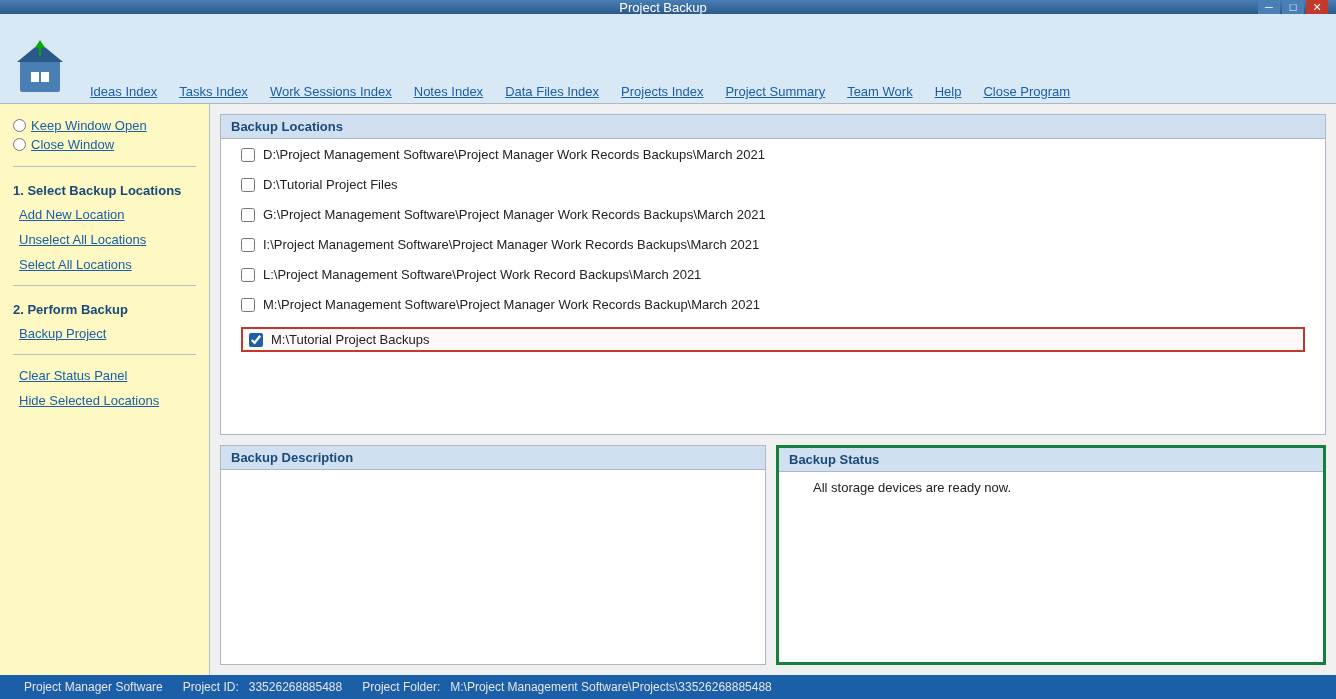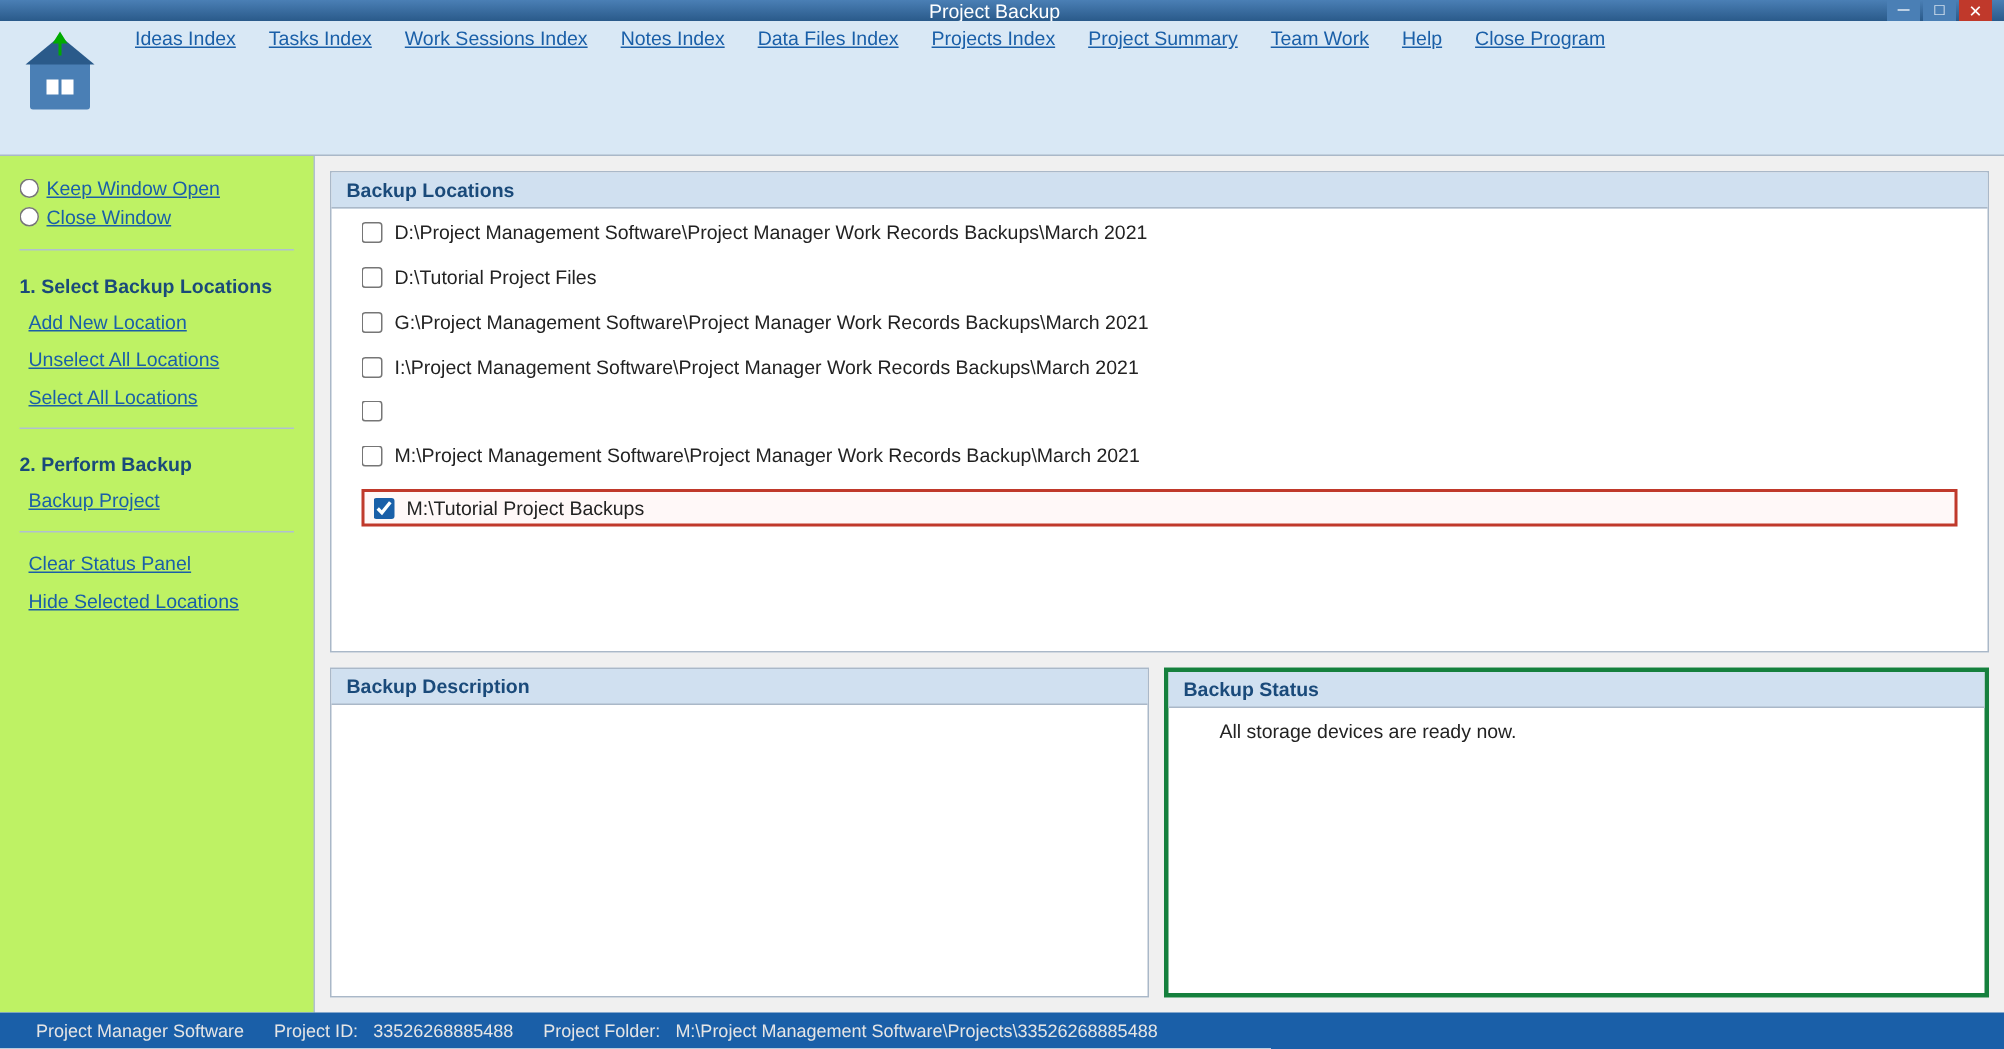--- a/index.html
+++ b/index.html
@@ -45,21 +45,21 @@
       background: #4a7fb5;
       color: white;
     }
     .title-btn.close { background: #c0392b; }
 
     
     .menu-bar {
       background: #d9e8f5;
       border-bottom: 1px solid #aab8c8;
       display: flex;
-      align-items: flex-start;
+      align-items: flex-end;
       padding: 0 10px;
       height: 90px;
       flex-shrink: 0;
     }
     .app-icon {
       width: 60px;
       height: 70px;
       display: flex;
       align-items: center;
       justify-content: center;
@@ -88,21 +88,21 @@
     
     .main-layout {
       display: flex;
       flex: 1;
       overflow: hidden;
     }
 
     
     .sidebar {
       width: 210px;
-      background: #bef264;
+      background: #fef9c3;
       border-right: 1px solid #b0c0d0;
       padding: 10px 5px;
       flex-shrink: 0;
       display: flex;
       flex-direction: column;
       gap: 4px;
     }
     .sidebar-radio-group {
       display: flex;
       flex-direction: column;
@@ -319,20 +319,21 @@
         <div class="location-item">
           <input type="checkbox" style="">
           <span class="location-label">G:\Project Management Software\Project Manager Work Records Backups\March 2021</span>
         </div>
         <div class="location-item">
           <input type="checkbox" style="">
           <span class="location-label">I:\Project Management Software\Project Manager Work Records Backups\March 2021</span>
         </div>
         <div class="location-item">
           <input type="checkbox" style="">
+          <span class="location-label">L:\Project Management Software\Project Work Record Backups\March 2021</span>
         </div>
         <div class="location-item">
           <input type="checkbox" style="">
           <span class="location-label">M:\Project Management Software\Project Manager Work Records Backup\March 2021</span>
         </div>
         <div class="location-item highlighted">
           <input type="checkbox" checked="" style="">
           <span class="location-label">M:\Tutorial Project Backups</span>
         </div>
 

